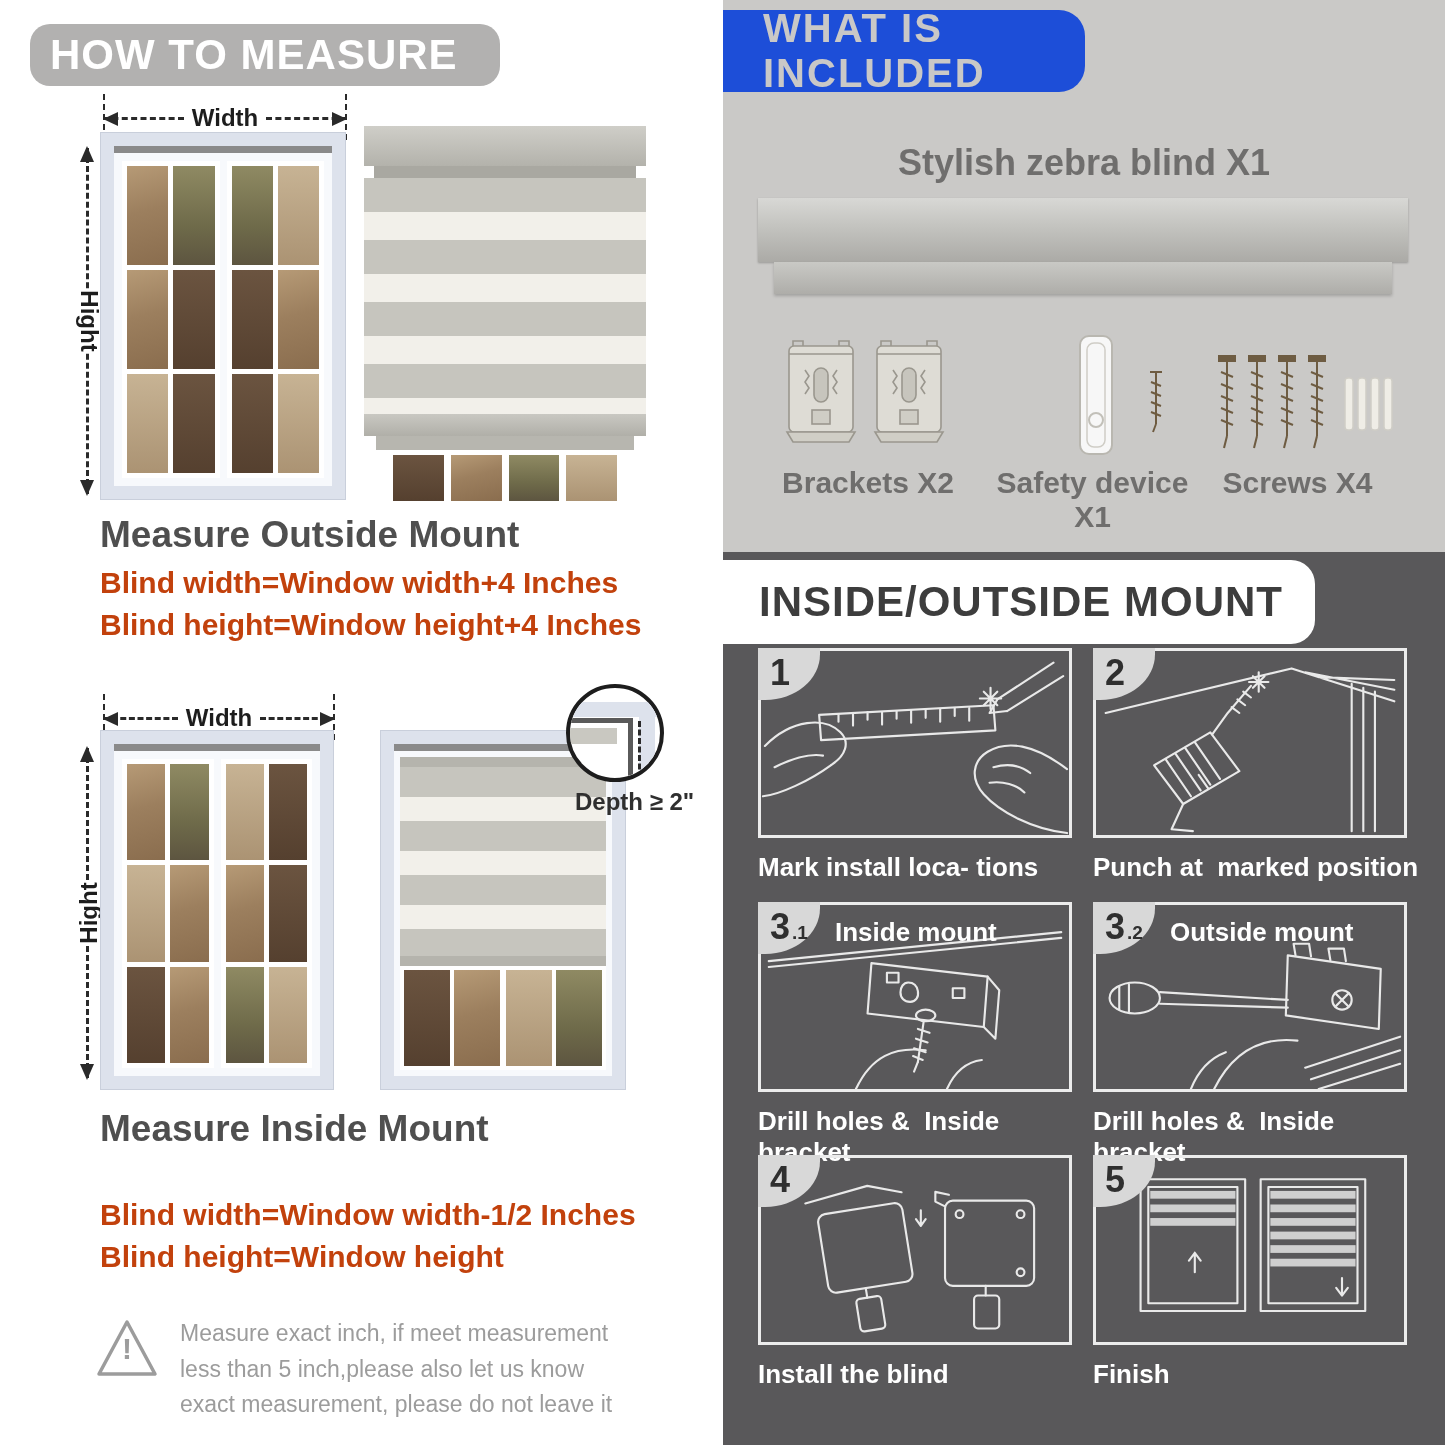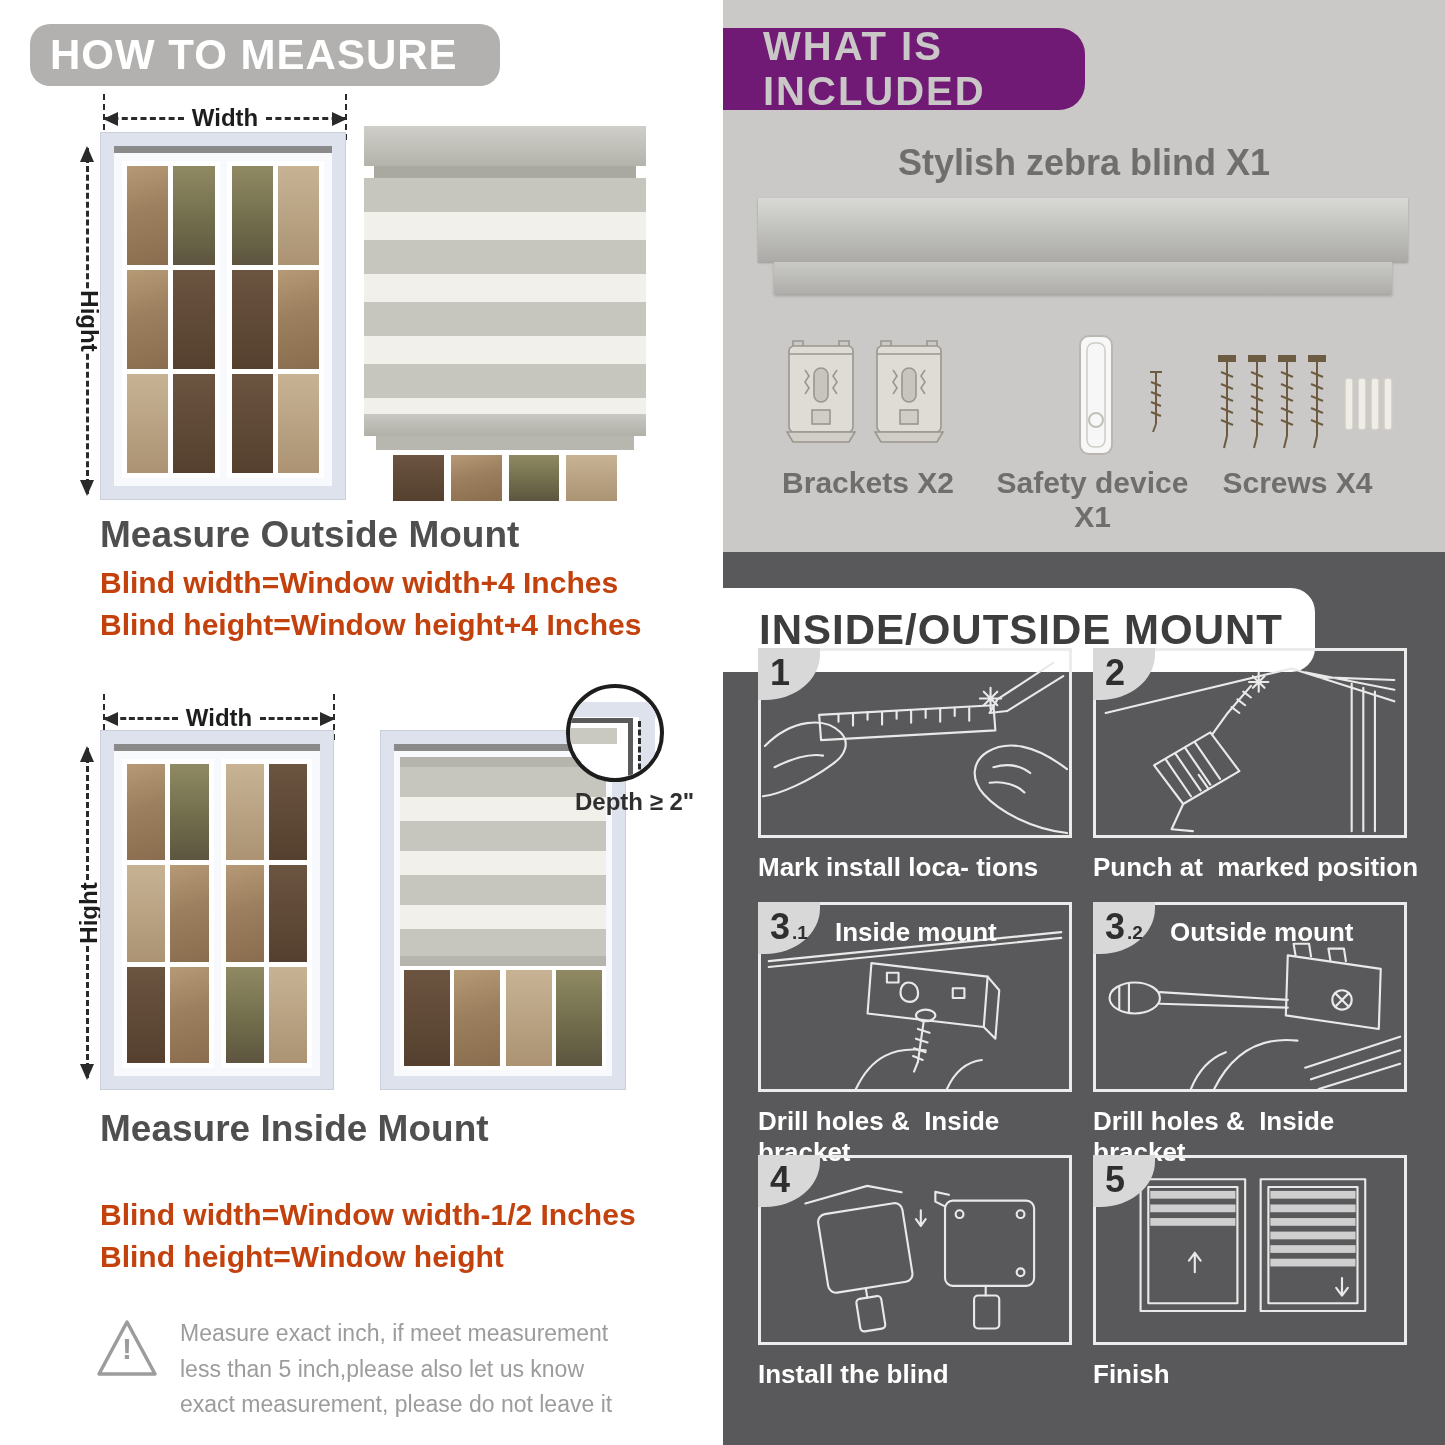--- a/index.html
+++ b/index.html
@@ -79,36 +79,36 @@
 
   
   .warn-icon{position:absolute;left:95px;top:1318px;width:64px;height:62px;}
   .warn-bang{position:absolute;left:0;top:14px;width:64px;text-align:center;font-weight:bold;
              font-size:30px;color:#9c9c9c;}
   .warn-text{position:absolute;left:180px;top:1316px;width:460px;font-size:23px;color:#9c9c9c;
              line-height:1.55;font-weight:400;}
 
   
   .panel-top{position:absolute;left:723px;top:0;width:722px;height:552px;background:#cac9c7;}
-  .card-included{position:absolute;left:0;top:28px;width:362px;height:82px;background:#701a75;
+  .card-included{position:absolute;left:0;top:10px;width:362px;height:82px;background:#1d4ed8;
                  border-radius:0 26px 26px 0;display:flex;align-items:center;padding-left:40px;box-sizing:border-box;}
   .card-included span{font-size:40px;font-weight:bold;color:#c9c8c7;letter-spacing:2px;}
   .blind-name{position:absolute;left:0;top:142px;width:100%;text-align:center;
               font-size:36px;font-weight:bold;color:#6f6e6d;}
   .headrail{position:absolute;left:35px;top:198px;width:650px;}
   .hr-bar{height:64px;background:linear-gradient(180deg,#d8d8d5 0%,#c3c3bf 45%,#abaaa6 100%);
           box-shadow:0 1px 2px rgba(0,0,0,.25);}
   .hr-lip{height:32px;margin:0 16px;background:linear-gradient(180deg,#c9c9c5,#aeada9);
           box-shadow:0 2px 3px rgba(0,0,0,.2);}
   .hw{position:absolute;}
   .hw-label{position:absolute;top:466px;font-size:30px;font-weight:bold;color:#6f6e6d;text-align:center;}
 
   .panel-dark{position:absolute;left:723px;top:552px;width:722px;height:893px;background:#59585a;}
   .card-mount{position:absolute;left:0;top:8px;width:592px;height:84px;background:#fff;
-              border-radius:0 24px 24px 0;display:flex;align-items:center;padding-left:36px;box-sizing:border-box;margin-top:28px;}
+              border-radius:0 24px 24px 0;display:flex;align-items:center;padding-left:36px;box-sizing:border-box;}
   .card-mount span{font-size:42px;font-weight:bold;color:#3d3d3d;letter-spacing:1px;}
 
   .step-box{position:absolute;width:314px;height:190px;border:3px solid #ececec;box-sizing:border-box;}
   .step-box svg{position:absolute;inset:0;width:100%;height:100%;}
   .badge{position:absolute;left:-3px;top:-3px;width:62px;height:52px;background:#d8d8d8;
          border-radius:0 0 88% 0;color:#2f2f2f;}
   .badge .n{position:absolute;left:12px;top:4px;font-size:36px;font-weight:bold;}
   .badge .s{position:absolute;left:34px;top:20px;font-size:19px;font-weight:bold;}
   .step-label{position:absolute;left:74px;top:12px;font-size:26px;font-weight:bold;color:#fff;}
   .caption{position:absolute;width:330px;font-size:26px;font-weight:bold;color:#fff;white-space:pre-wrap;}

